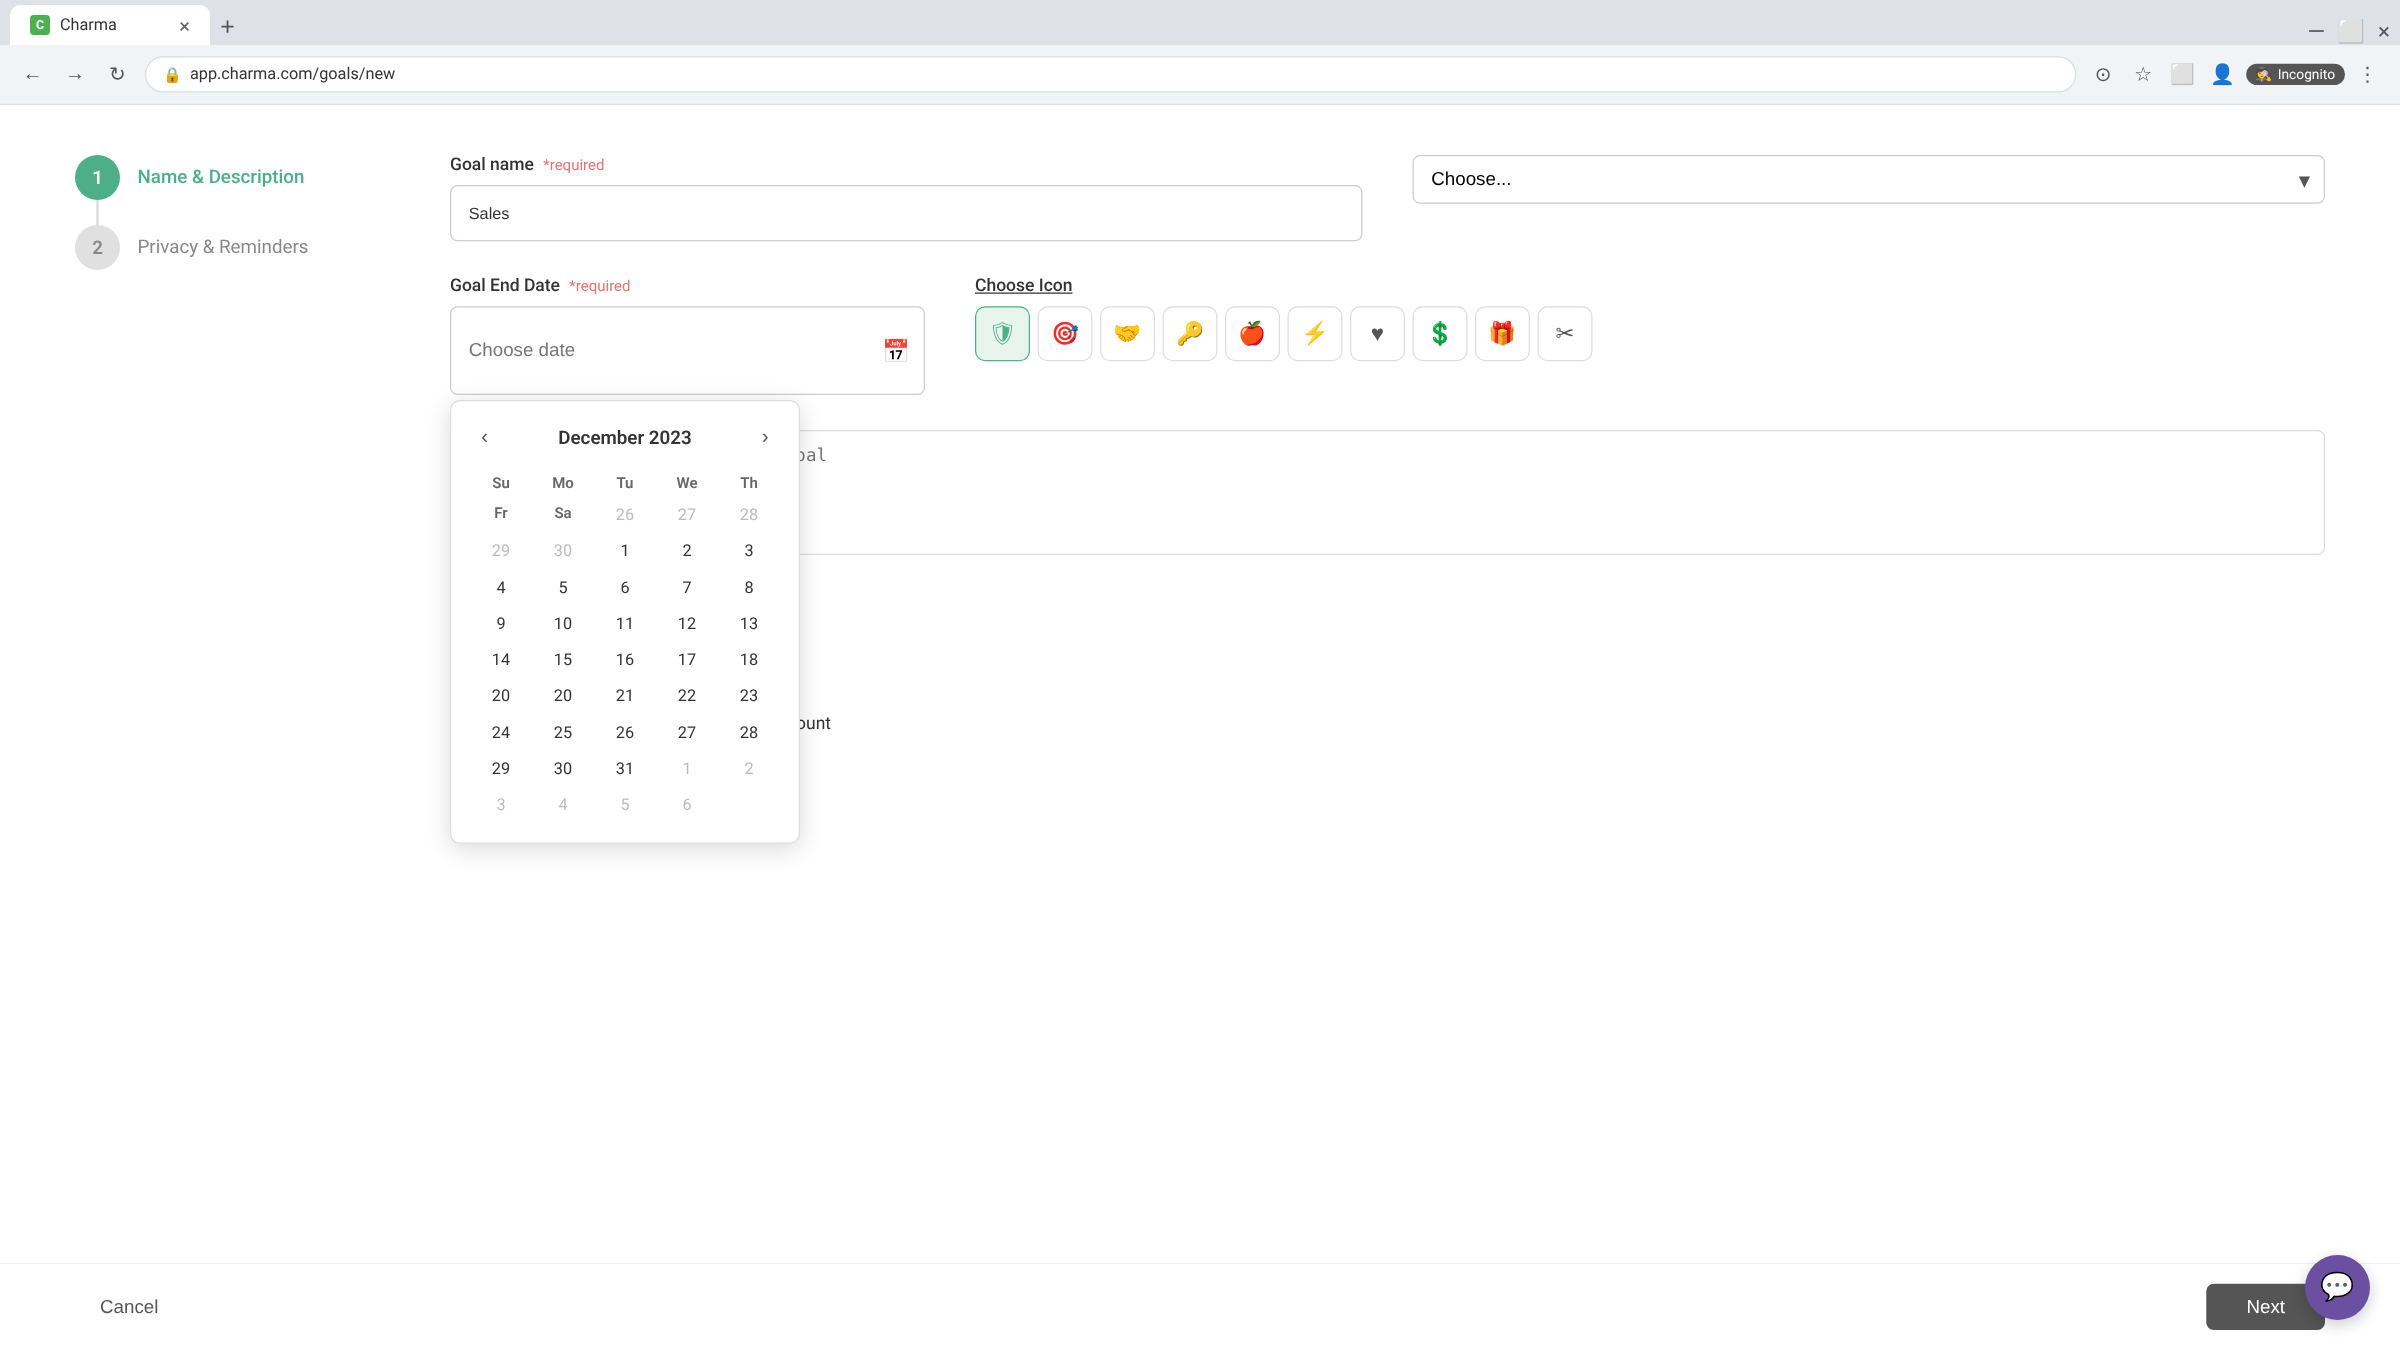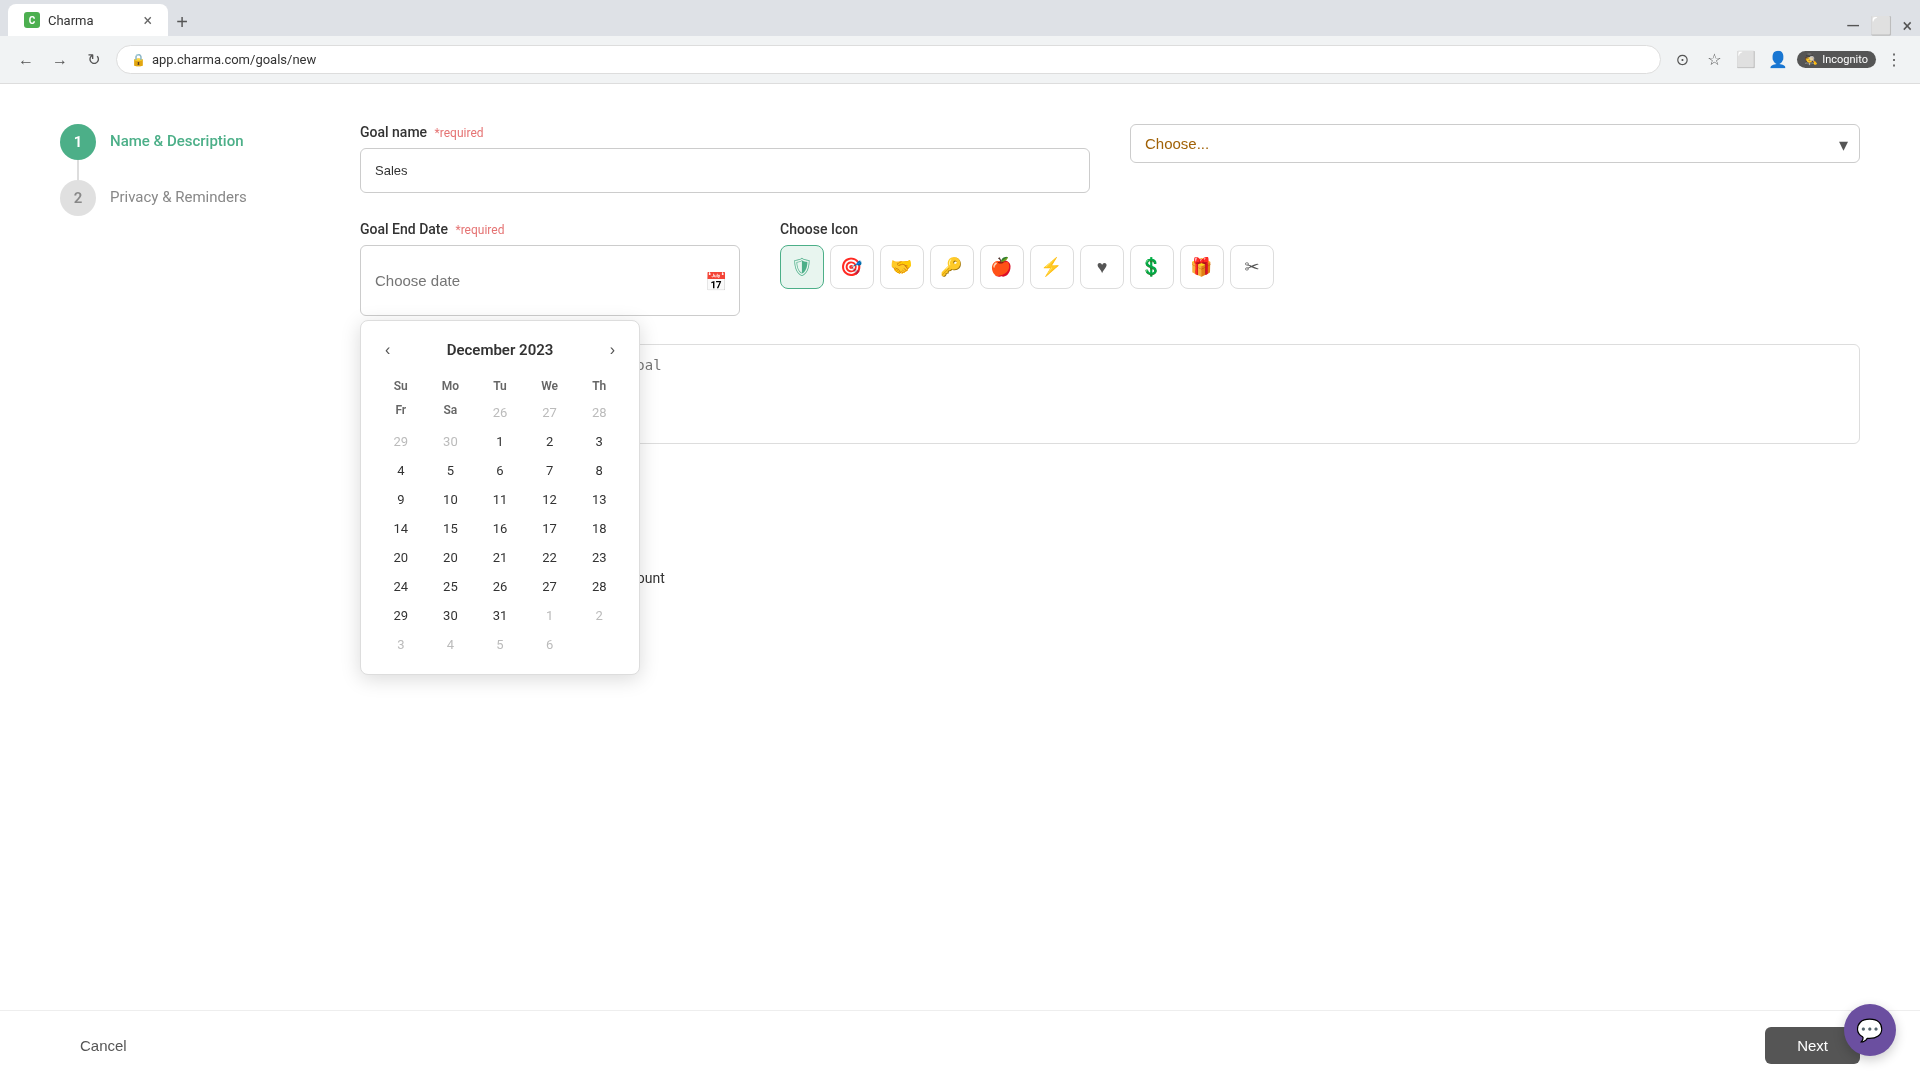--- a/index.html
+++ b/index.html
@@ -189,21 +189,21 @@
       color: #333;
       outline: none;
     }
 
     .form-select {
       width: 100%;
       padding: 10px 14px;
       border: 1px solid #ccc;
       border-radius: 6px;
       font-size: 15px;
-      color: #a16207;
+      color: #000000;
       background: #fff;
       appearance: none;
       cursor: pointer;
       outline: none;
     }
     .select-wrapper {
       position: relative;
     }
     .select-arrow {
       position: absolute;
@@ -284,21 +284,21 @@
       font-size: 13px;
       cursor: pointer;
       border-radius: 50%;
       color: #333;
     }
     .cal-day.other-month { color: #bbb; }
 
     
     .icon-chooser-label {
       font-size: 14px; font-weight: 500; color: #333;
-      margin-bottom: 8px; display: block;
+      margin-bottom: 8px; display: block; text-decoration: underline;
     }
     .icon-row {
       display: flex;
       gap: 6px;
       flex-wrap: wrap;
     }
     .icon-btn {
       width: 44px; height: 44px;
       border: 1px solid #ddd;
       border-radius: 8px;

